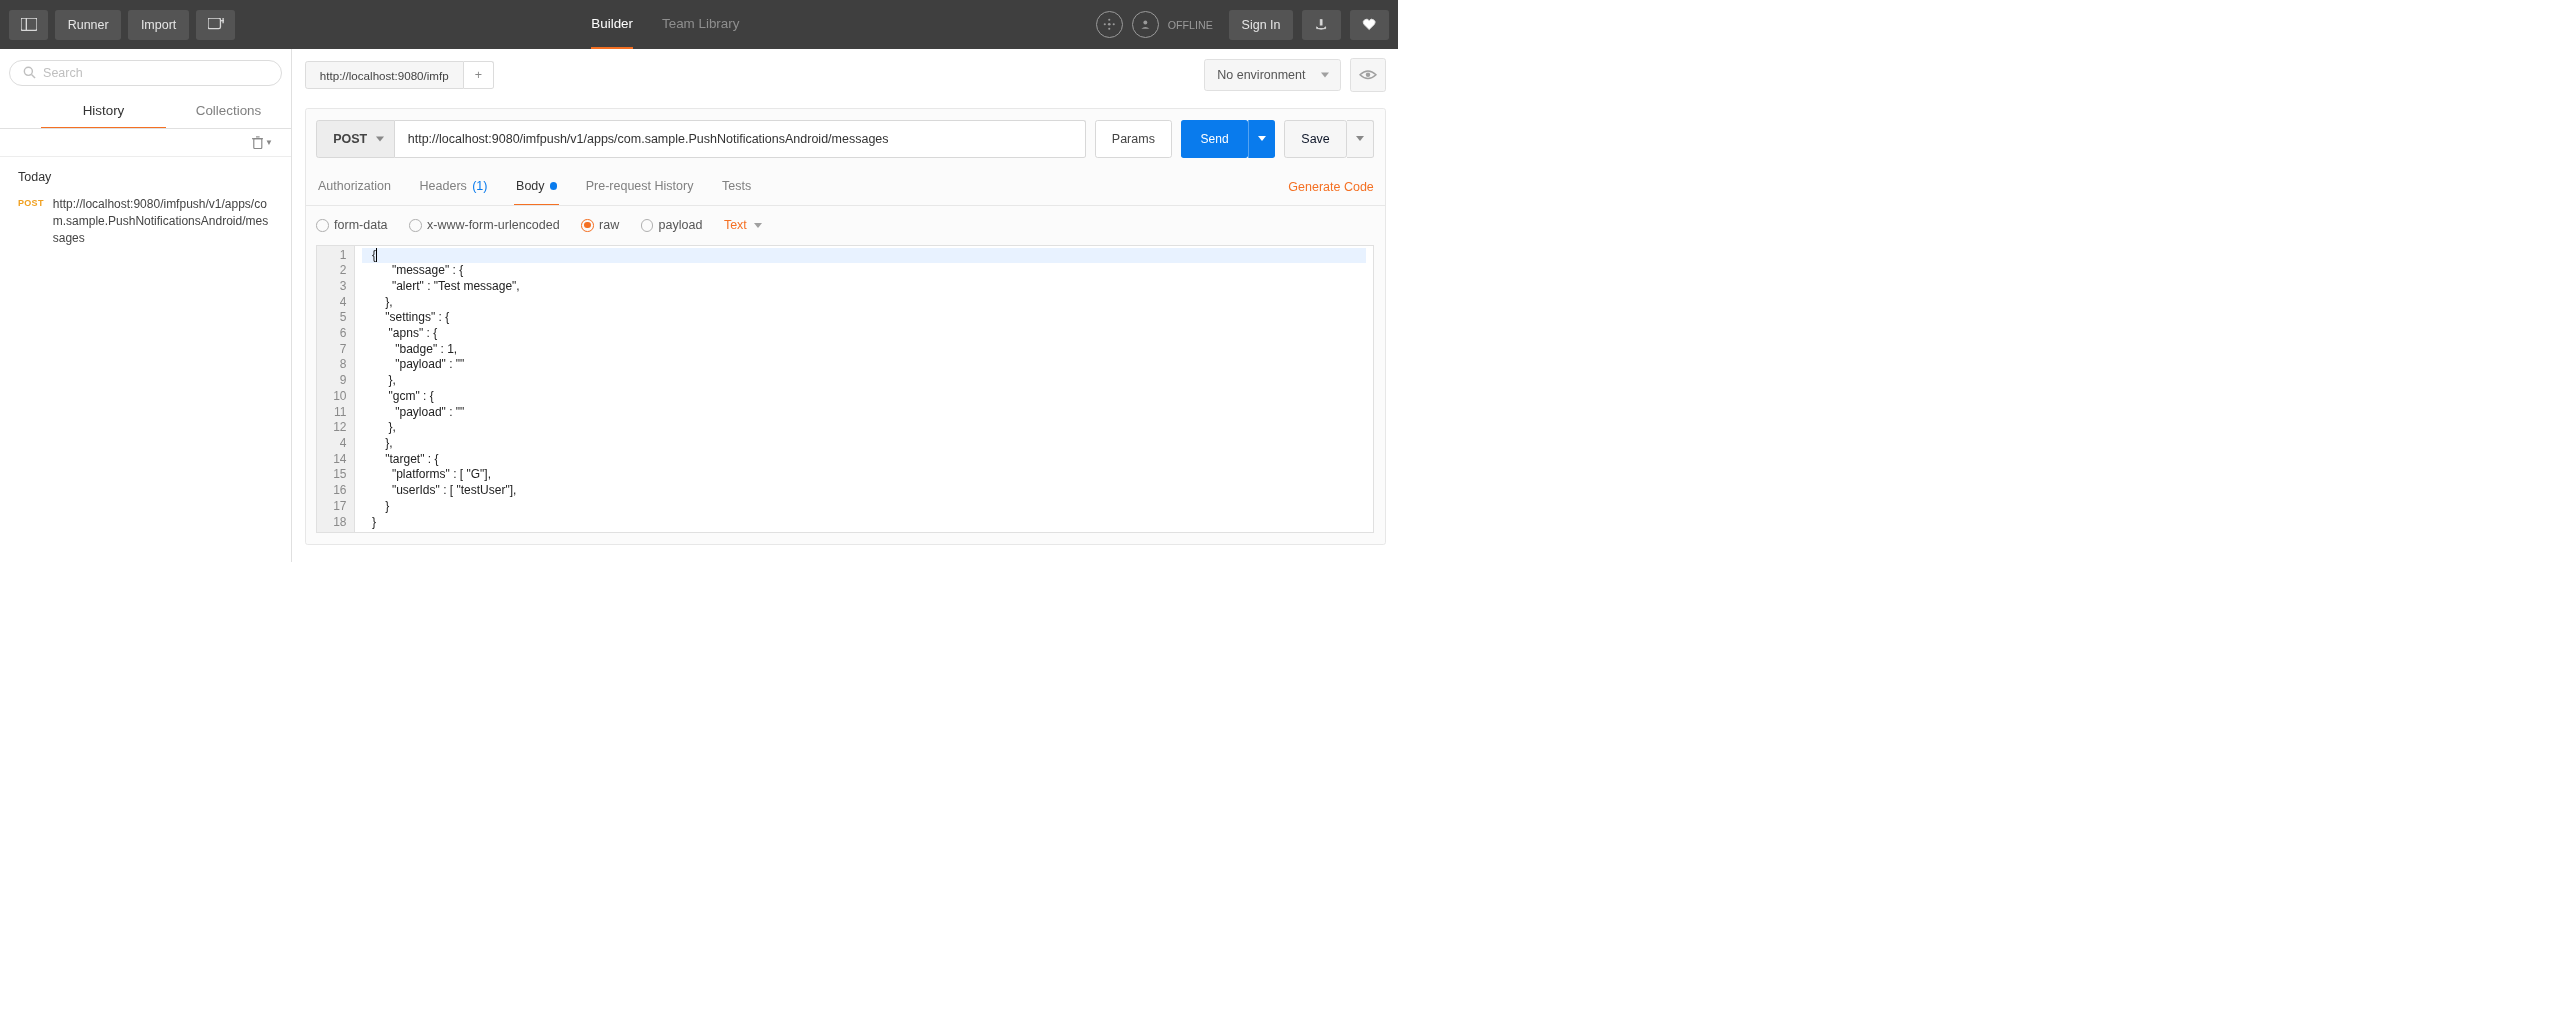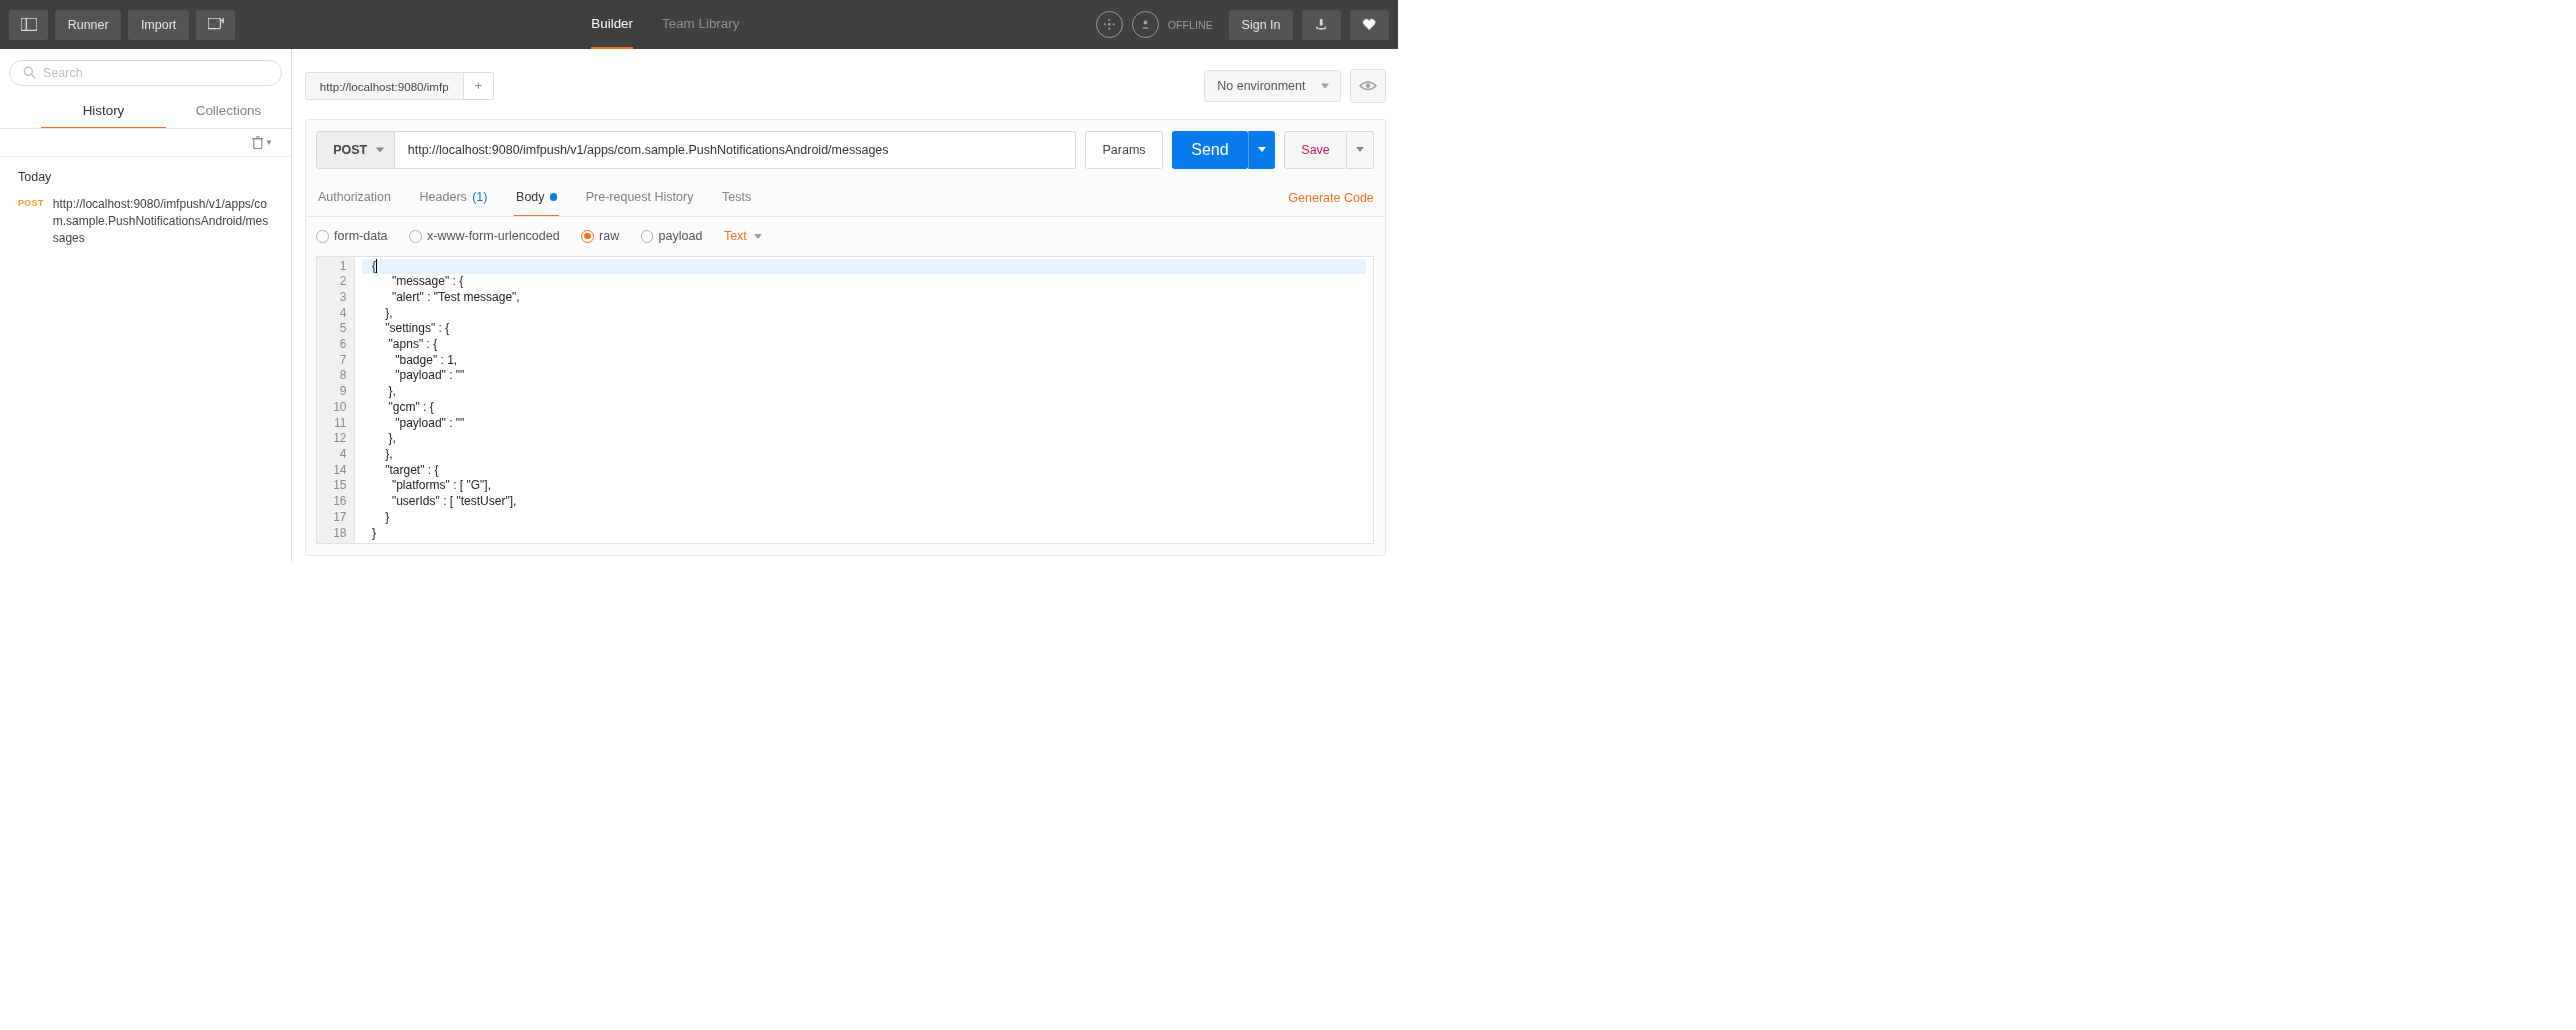--- a/index.html
+++ b/index.html
@@ -44,41 +44,41 @@
 
 .history-section { padding: 12.5px 18px; }
 .history-date { color: #333; font-size: 12.5px; margin-bottom: 12.5px; }
 .history-item { display: flex; gap: 9px; align-items: flex-start; cursor: pointer; }
 .history-method { font-size: 9px; font-weight: 700; color: #f0a020; letter-spacing: 0.3px; padding-top: 1.8px; flex-shrink: 0; }
 .history-url { font-size: 12px; color: #444; word-break: break-all; line-height: 1.4; }
 
 
 .content { flex: 1; display: flex; flex-direction: column; background: #fff; overflow: hidden; }
 
-.env-row { display: flex; align-items: center; padding: 9px 12.5px 0; gap: 9px; margin-top: 11px; }
+.env-row { display: flex; align-items: center; padding: 9px 12.5px 0; gap: 9px; }
 .tabs-strip { display: flex; align-items: center; }
 .req-tab { background: #f6f6f6; border: 0.9px solid #dcdcdc; border-radius: 2.7px 0 0 2.7px; padding: 6.3px 14.3px; font-size: 11.6px; color: #444; cursor: pointer; }
 .add-tab { border: 0.9px solid #dcdcdc; border-left: none; border-radius: 0 2.7px 2.7px 0; padding: 6.3px 10.7px; font-size: 12.5px; color: #888; cursor: pointer; }
 .env-spacer { flex: 1; }
 .env-select { background: #f6f6f6; border: 0.9px solid #e0e0e0; border-radius: 2.7px; padding: 8px 34px 8px 12.5px; font-size: 12.5px; color: #555; cursor: pointer; position: relative; }
 .env-select::after { content: ""; position: absolute; right: 10.7px; top: 50%; transform: translateY(-50%); border-left: 4.5px solid transparent; border-right: 4.5px solid transparent; border-top: 5.4px solid #a0a0a0; }
 .eye-btn { background: #f6f6f6; border: 0.9px solid #e0e0e0; border-radius: 2.7px; width: 36px; height: 34px; display: flex; align-items: center; justify-content: center; cursor: pointer; }
 .eye-btn svg { fill: #a0a0a0; }
 
 .request-panel { margin: 16px 12.5px 0; border: 0.9px solid #e7e7e7; border-radius: 2.7px; background: #fbfbfb; }
 
 .url-row { display: flex; align-items: stretch; padding: 10.7px; gap: 9px; }
 .method-btn { background: #ededed; border: 0.9px solid #d8d8d8; border-radius: 2.7px 0 0 2.7px; padding: 0 27px 0 16px; display: flex; align-items: center; font-size: 12.5px; font-weight: 600; color: #444; cursor: pointer; position: relative; height: 38px; }
 .method-btn::after { content: ""; position: absolute; right: 10.7px; top: 50%; transform: translateY(-50%); border-left: 4.5px solid transparent; border-right: 4.5px solid transparent; border-top: 5.4px solid #888; }
 .url-input { flex: 1; border: 0.9px solid #d8d8d8; border-left: none; border-radius: 0 2.7px 2.7px 0; padding: 0 12.5px; font-size: 12.5px; color: #333; outline: none; height: 38px; margin-left: -9px; }
 .params-btn { border: 0.9px solid #d8d8d8; background: #fff; border-radius: 2.7px; padding: 0 16px; font-size: 12.5px; color: #444; cursor: pointer; height: 38px; display: flex; align-items: center; }
-.send-btn { background: #097bed; color: #fff; border-radius: 2.7px; padding: 0 19.7px; font-size: 16px; font-weight: 500; cursor: pointer; height: 38px; display: flex; align-items: center; position: relative; }
+.send-btn { background: #097bed; color: #fff; border-radius: 2.7px; padding: 0 19.7px; font-size: 12px; font-weight: 500; cursor: pointer; height: 38px; display: flex; align-items: center; position: relative; }
 .send-dd { background: #097bed; border-left: 0.9px solid rgba(255,255,255,0.3); width: 27px; height: 38px; display: flex; align-items: center; justify-content: center; border-radius: 0 2.7px 2.7px 0; margin-left: -9px; cursor: pointer; }
 .send-dd::after { content: ""; border-left: 4.5px solid transparent; border-right: 4.5px solid transparent; border-top: 5.4px solid #fff; }
-.save-btn { background: #f6f6f6; border: 0.9px solid #d8d8d8; border-radius: 2.7px; padding: 0 16px; font-size: 12.5px; color: #be185d; cursor: pointer; height: 38px; display: flex; align-items: center; }
+.save-btn { background: #f6f6f6; border: 0.9px solid #d8d8d8; border-radius: 2.7px; padding: 0 16px; font-size: 12.5px; color: #0f172a; cursor: pointer; height: 38px; display: flex; align-items: center; }
 .save-dd { background: #f6f6f6; border: 0.9px solid #d8d8d8; border-left: none; width: 27px; height: 38px; display: flex; align-items: center; justify-content: center; border-radius: 0 2.7px 2.7px 0; margin-left: -9px; cursor: pointer; }
 .save-dd::after { content: ""; border-left: 4.5px solid transparent; border-right: 4.5px solid transparent; border-top: 5.4px solid #888; }
 
 .req-subtabs { display: flex; padding: 0 10.7px; border-bottom: 0.9px solid #e7e7e7; gap: 25px; align-items: center; }
 .req-subtab { padding: 10.7px 1.8px; font-size: 12.5px; color: #808080; cursor: pointer; border-bottom: 1.8px solid transparent; display: flex; align-items: center; gap: 5.4px; }
 .req-subtab.active { color: #333; border-bottom-color: #f47023; }
 .count-badge { color: #097bed; }
 .dot { width: 7.2px; height: 7.2px; border-radius: 50%; background: #097bed; display: inline-block; }
 .gen-code { margin-left: auto; color: #f47023; font-size: 12.5px; cursor: pointer; padding: 10.7px 0; }
 

